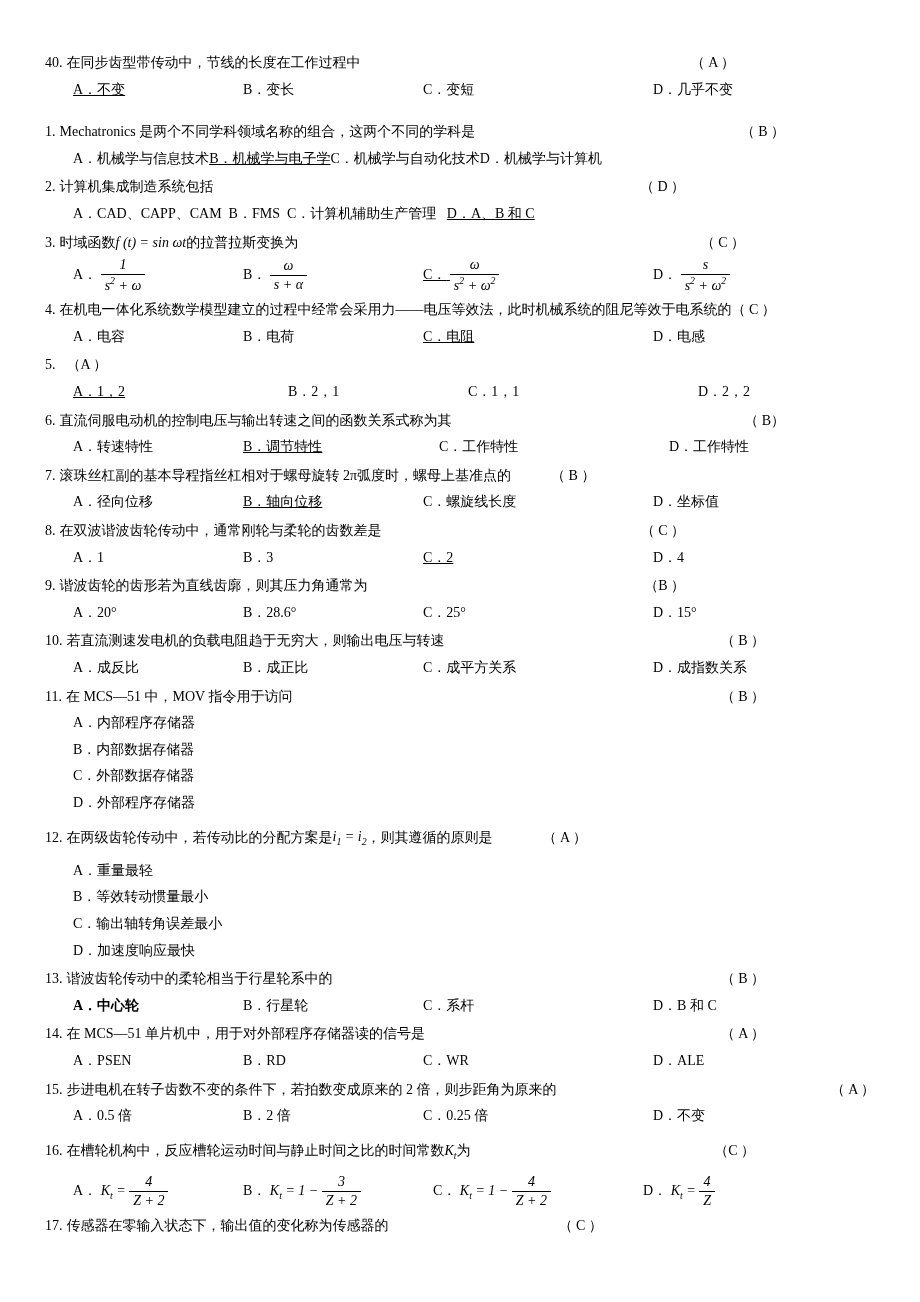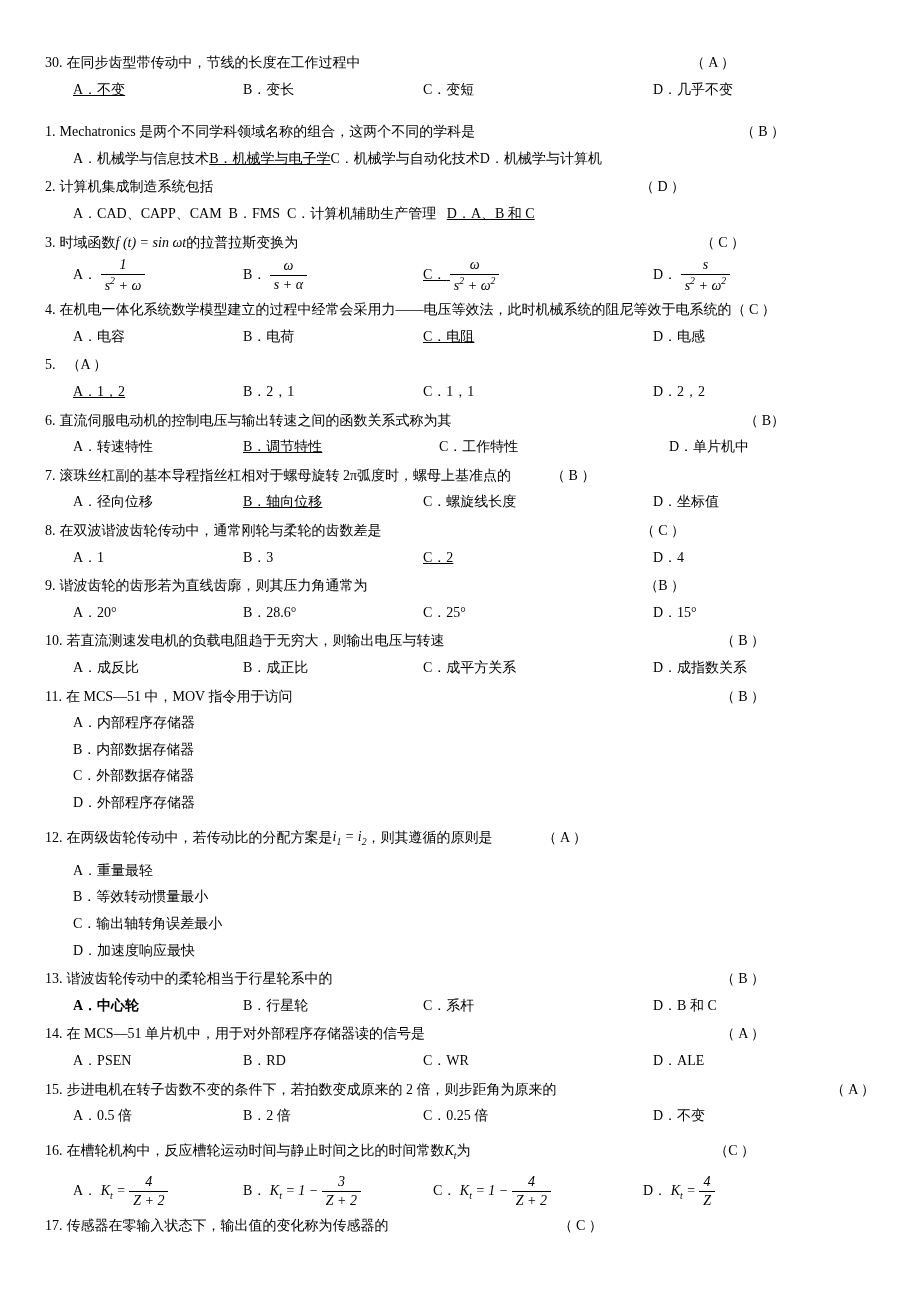--- a/index.html
+++ b/index.html
@@ -76,21 +76,21 @@
   }
   .spacer {
     height: 14px;
   }
 </style>
 </head>
 <body>
 
 <div class="block">
   <div class="q-row">
-    <span class="q-num">30.</span>
+    <span class="q-num">40.</span>
     <span>在同步齿型带传动中，节线的长度在工作过程中</span>
     <span class="ans" style="margin-right:140px;">（ A ）</span>
   </div>
   <div class="opts">
     <span class="opt underline" style="width:170px;">A．不变</span>
     <span class="opt" style="width:180px;">B．变长</span>
     <span class="opt" style="width:230px;">C．变短</span>
     <span class="opt">D．几乎不变</span>
   </div>
 </div>
@@ -158,37 +158,37 @@
 </div>
 
 <div class="block">
   <div class="q-row">
     <span class="q-num">5.</span>
     &nbsp;&nbsp;
     <span>（A  ）</span>
   </div>
   <div class="opts">
     <span class="opt underline" style="width:170px;">A．1，2</span>
-    <span class="opt" style="width:180px;">B．2，1</span>
+    <span class="opt" style="width:180px;margin-left:45px;">B．2，1</span>
     <span class="opt" style="width:230px;">C．1，1</span>
     <span class="opt">D．2，2</span>
   </div>
 </div>
 
 <div class="block">
   <div class="q-row">
     <span class="q-num">6.</span>
     <span>直流伺服电动机的控制电压与输出转速之间的函数关系式称为其</span>
     <span class="ans" style="margin-right:90px;">（ B）</span>
   </div>
   <div class="opts">
     <span class="opt" style="width:170px;">A．转速特性</span>
     <span class="opt underline" style="width:180px;">B．调节特性</span>
     <span class="opt" style="width:230px;margin-left:16px;">C．工作特性</span>
-    <span class="opt">D．单片机中</span>
+    <span class="opt">D．工作特性</span>
   </div>
 </div>
 
 <div class="block">
   <div class="q-row">
     <span class="q-num">7.</span>
     <span>滚珠丝杠副的基本导程指丝杠相对于螺母旋转 2π弧度时，螺母上基准点的</span>
     <span style="margin-left:40px;">（ B ）</span>
   </div>
   <div class="opts">

